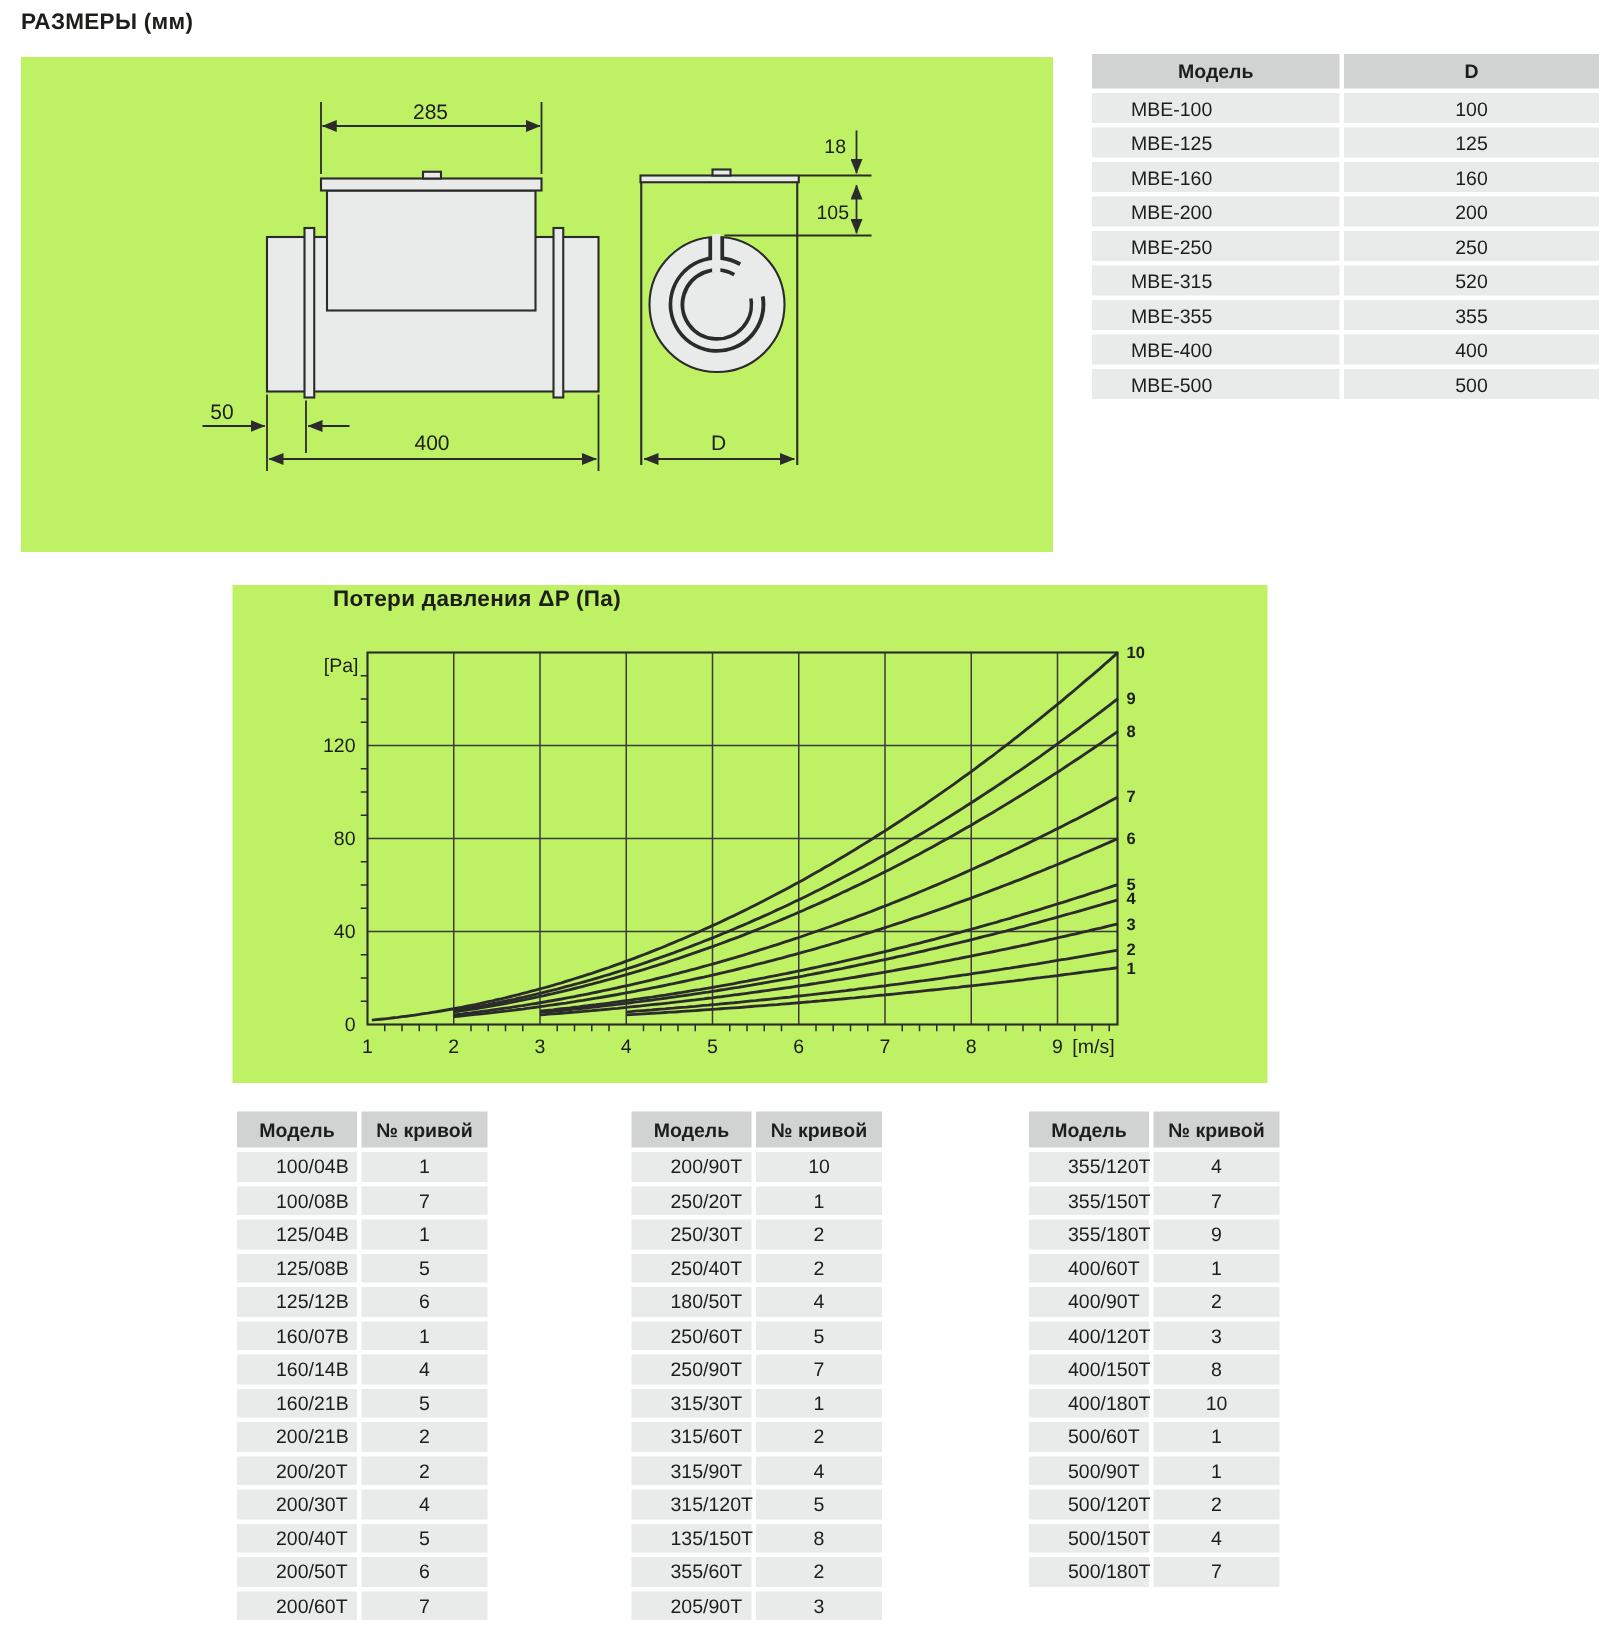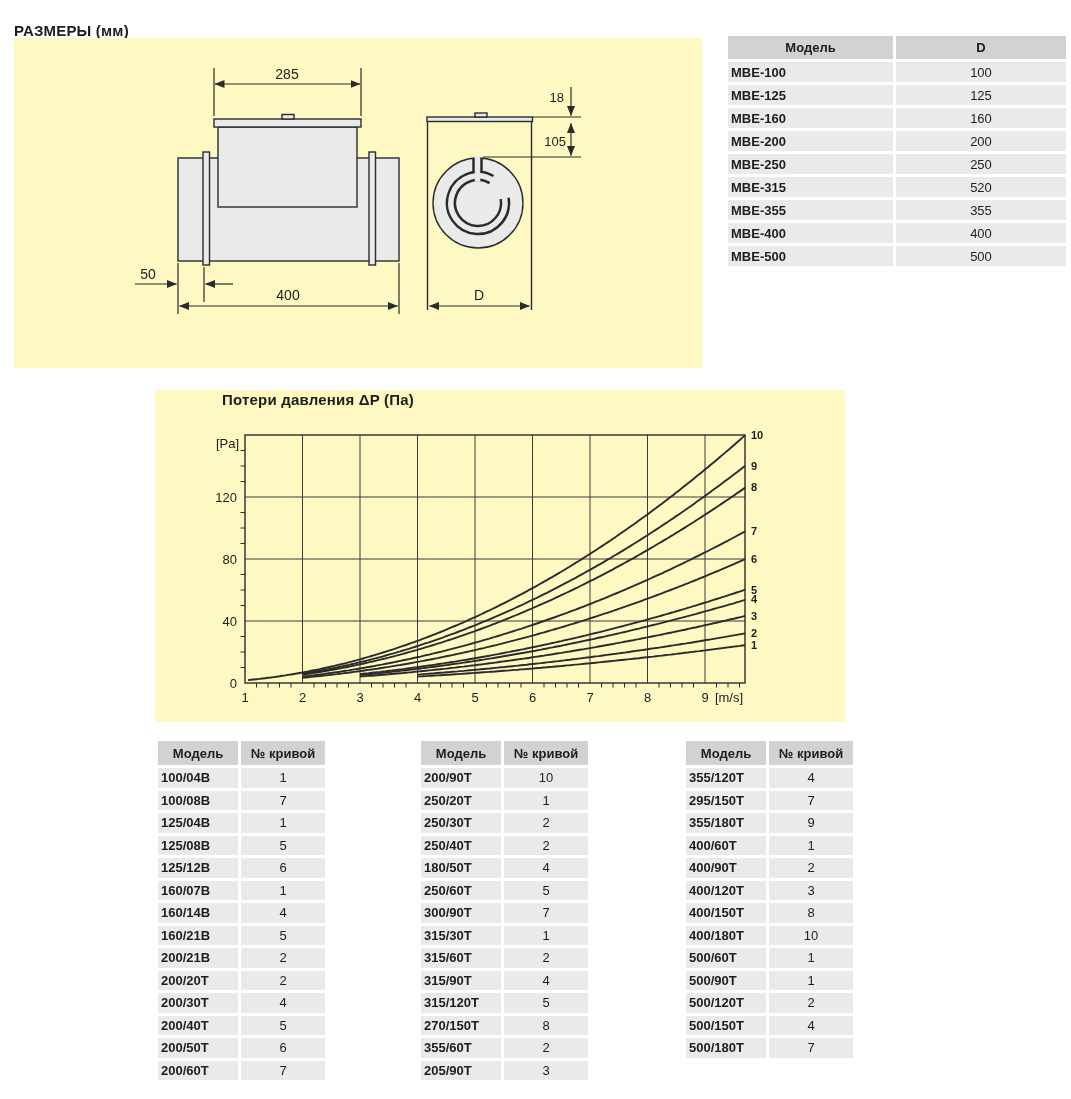--- a/index.html
+++ b/index.html
@@ -1,34 +1,34 @@
 <!DOCTYPE html>
 <html><head>
 <meta charset="utf-8">
 <style>
   html,body{margin:0;padding:0;background:#fff;}
   body{width:1071px;height:1099px;position:relative;font-family:"Liberation Sans",sans-serif;color:#1d1d1b;overflow:hidden;}
-  .page-title{position:absolute;left:14px;top:6px;font-size:15px;font-weight:bold;letter-spacing:.2px;margin-top:16px;}
-  .panel{position:absolute;background:#fef9c3;}
+  .page-title{position:absolute;left:14px;top:6px;font-size:15px;font-weight:bold;letter-spacing:.2px;}
+  .panel{position:absolute;background:#bef264;}
   #drawing-panel{left:14px;top:38px;width:688px;height:330px;}
   #chart-panel{left:155px;top:390px;width:690px;height:332px;}
   .chart-title{position:absolute;left:67px;top:1px;font-size:15px;font-weight:bold;letter-spacing:.2px;}
   svg{position:absolute;left:0;top:0;}
   svg text{font-family:"Liberation Sans",sans-serif;fill:#1d1d1b;}
   .dim-label{font-size:14px;}
   .dim-label-sm{font-size:13px;}
   .tbl{position:absolute;display:grid;gap:3px;}
   #model-table{left:728px;top:36px;grid-template-columns:165px 170px;grid-template-rows:23px;grid-auto-rows:20px;}
   .curve-tbl{grid-template-columns:80px 84px;grid-template-rows:24px;grid-auto-rows:19.5px;}
   #curve-table-0{left:158px;top:741px;}
   #curve-table-1{left:421px;top:741px;}
   #curve-table-2{left:686px;top:741px;}
   .th{background:#d1d2d2;font-weight:bold;font-size:13px;display:flex;align-items:center;justify-content:center;}
   .td{background:#e9eaea;font-size:13px;display:flex;align-items:center;}
-  .td.m{padding-left:3px;font-weight:bold;}
+  .td.m{padding-left:26px;}
   .td.c{justify-content:center;}
   .axis-txt{font-size:13px;}
   .curve-lbl{font-size:11px;font-weight:bold;}
 </style>
 </head>
 <body>
 
 <div class="page-title">РАЗМЕРЫ (мм)</div>
 
 <div id="drawing-panel" class="panel">
@@ -266,43 +266,43 @@
     <div class="td m">250/20Т</div>
     <div class="td c">1</div>
     <div class="td m">250/30Т</div>
     <div class="td c">2</div>
     <div class="td m">250/40Т</div>
     <div class="td c">2</div>
     <div class="td m">180/50Т</div>
     <div class="td c">4</div>
     <div class="td m">250/60Т</div>
     <div class="td c">5</div>
-    <div class="td m">300/90Т</div>
+    <div class="td m">250/90Т</div>
     <div class="td c">7</div>
     <div class="td m">315/30Т</div>
     <div class="td c">1</div>
     <div class="td m">315/60Т</div>
     <div class="td c">2</div>
     <div class="td m">315/90Т</div>
     <div class="td c">4</div>
     <div class="td m">315/120Т</div>
     <div class="td c">5</div>
-    <div class="td m">270/150Т</div>
+    <div class="td m">135/150Т</div>
     <div class="td c">8</div>
     <div class="td m">355/60Т</div>
     <div class="td c">2</div>
     <div class="td m">205/90Т</div>
     <div class="td c">3</div>
   </div>
 <div id="curve-table-2" class="tbl curve-tbl">
     <div class="th">Модель</div>
     <div class="th">№ кривой</div>
     <div class="td m">355/120Т</div>
     <div class="td c">4</div>
-    <div class="td m">295/150Т</div>
+    <div class="td m">355/150Т</div>
     <div class="td c">7</div>
     <div class="td m">355/180Т</div>
     <div class="td c">9</div>
     <div class="td m">400/60Т</div>
     <div class="td c">1</div>
     <div class="td m">400/90Т</div>
     <div class="td c">2</div>
     <div class="td m">400/120Т</div>
     <div class="td c">3</div>
     <div class="td m">400/150Т</div>

